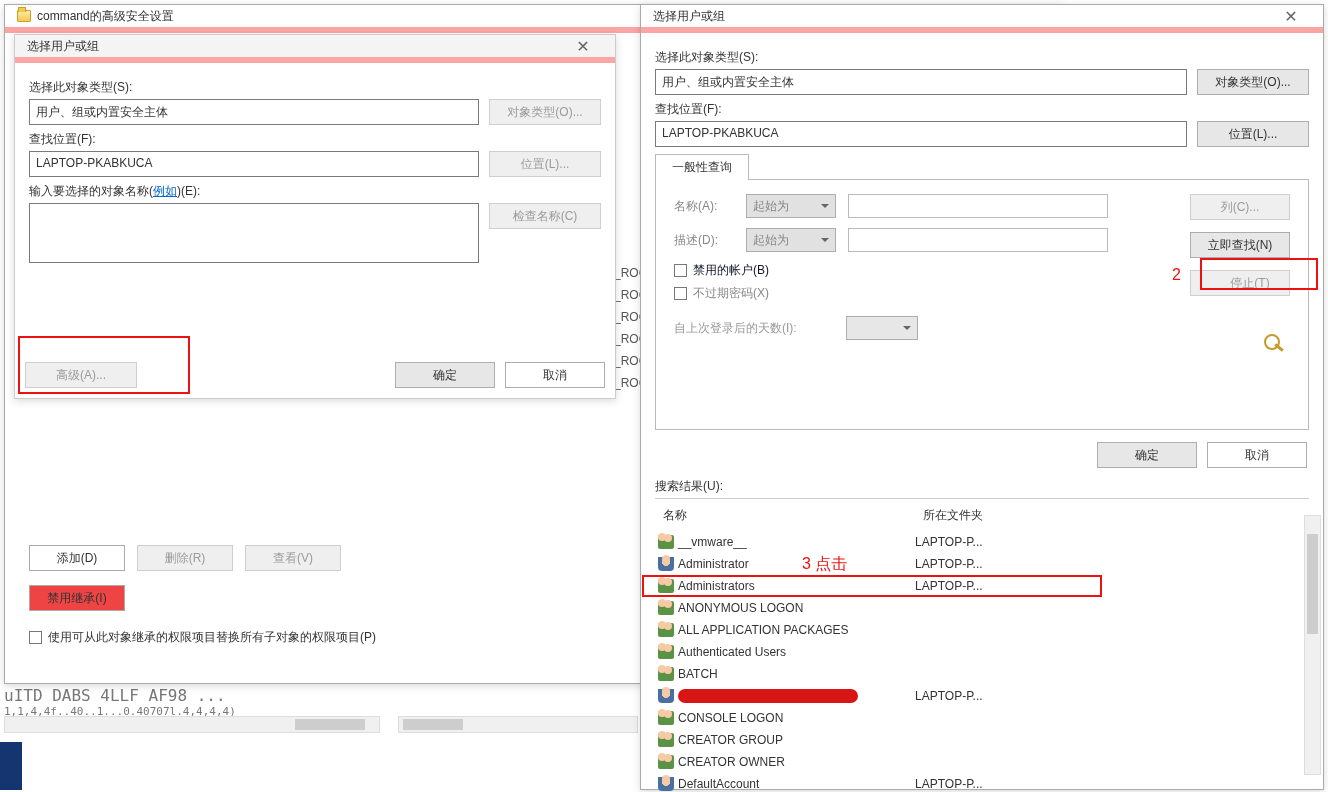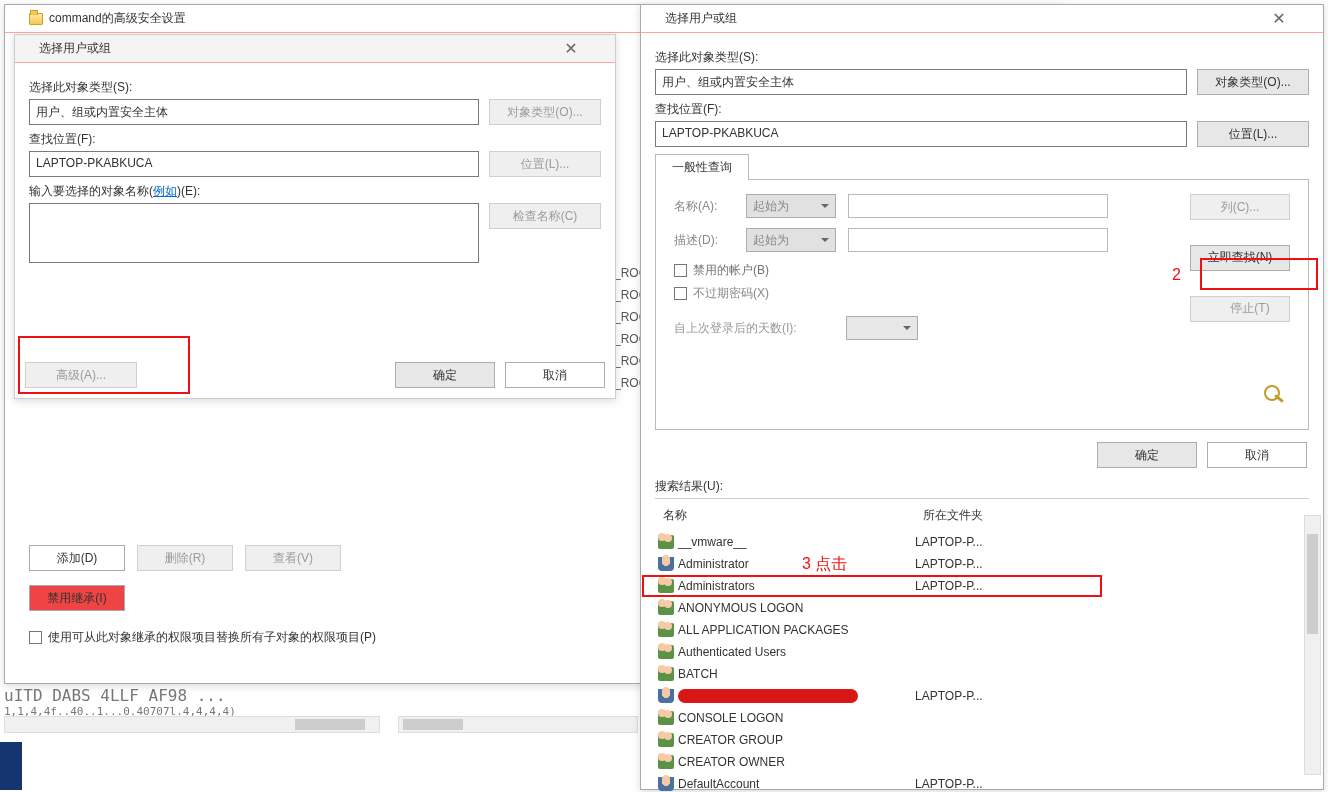--- a/index.html
+++ b/index.html
@@ -1,18 +1,18 @@
 <!DOCTYPE html>
 <html><head>
 <meta charset="utf-8">
 <style>
   * { box-sizing: border-box; font-family: "Microsoft YaHei", "Segoe UI", sans-serif; font-size: 12px; }
   body { margin:0; padding:0; background:#fff; width:1328px; height:792px; overflow:hidden; position:relative; color:#333; }
   .window { position:absolute; background:#fff; border:1px solid #aaa; box-shadow:0 2px 8px rgba(0,0,0,.15); }
-  .titlebar { height:28px; display:flex; align-items:center; padding:0 24px; background:#fff; border-bottom:1px solid #fca5a5; }
+  .titlebar { height:28px; display:flex; align-items:center; padding:0 12px; background:#fff; border-bottom:6px solid #fca5a5; }
   .title-text { flex:1; color:#333; }
   .close-x { width:40px; height:28px; display:flex; align-items:center; justify-content:center; font-size:16px; color:#666; cursor:pointer; }
   .folder-icon { width:14px; height:12px; background:linear-gradient(#ffe9a6,#f5c851); border:1px solid #c9a227; border-radius:1px; margin-right:6px; position:relative; }
   .folder-icon::before { content:""; position:absolute; top:-4px; left:0; width:6px; height:4px; background:#f5c851; border:1px solid #c9a227; border-bottom:none; }
   .content-pad { padding:10px 14px; }
   .lbl { margin:6px 0 3px 0; }
   .row { display:flex; align-items:flex-start; gap:10px; }
   .txtbox { border:1px solid #7a7a7a; background:#fff; padding:4px 6px; height:26px; }
   .txtbox.tall { height:60px; }
   .btn { border:1px solid #adadad; background:#e1e1e1; height:26px; min-width:96px; display:inline-flex; align-items:center; justify-content:center; cursor:pointer; color:#333; }
@@ -168,28 +168,28 @@
             </span>
           <span class="qtxt"></span>
         </div>
         <div class="qrow">
           <span class="qlbl">描述(D):</span>
           <span class="select">
               <span>起始为</span>
             </span>
           <span class="qtxt"></span>
         </div>
-        <div style="margin:8px 0 6px 0; color:#737373;"><span class="check"></span><span>禁用的帐户(B)</span></div>
+        <div style="margin:8px 0 6px 0; color:#0f172a;"><span class="check"></span><span>禁用的帐户(B)</span></div>
         <div style="margin:0 0 14px 0; color:#888;"><span class="check"></span><span>不过期密码(X)</span></div>
         <div class="qrow" style="color:#999;">
           <span style="width:160px;">自上次登录后的天数(I):</span>
           <span class="select" style="width:72px;background:#e7e7e7;"></span>
         </div>
       </div>
-      <div style="width:120px;display:flex;flex-direction:column;gap:12px;align-items:flex-end;justify-content:space-between;">
+      <div style="width:120px;display:flex;flex-direction:column;gap:12px;align-items:flex-end;">
         <span class="btn disabled" style="min-width:100px;">列(C)...</span>
         <span class="btn" style="min-width:100px;background:#e7e7e7;">立即查找(N)</span>
         <span class="btn disabled" style="min-width:100px;padding-left:20px;">停止(T)</span>
         <div style="height:14px;"></div>
         <span class="search-glass"></span>
       </div>
     </div>
 
     <div style="display:flex;justify-content:flex-end;gap:10px;margin:12px 2px 10px 0;">
       <span class="btn" style="min-width:100px;background:#e7e7e7;">确定</span>

